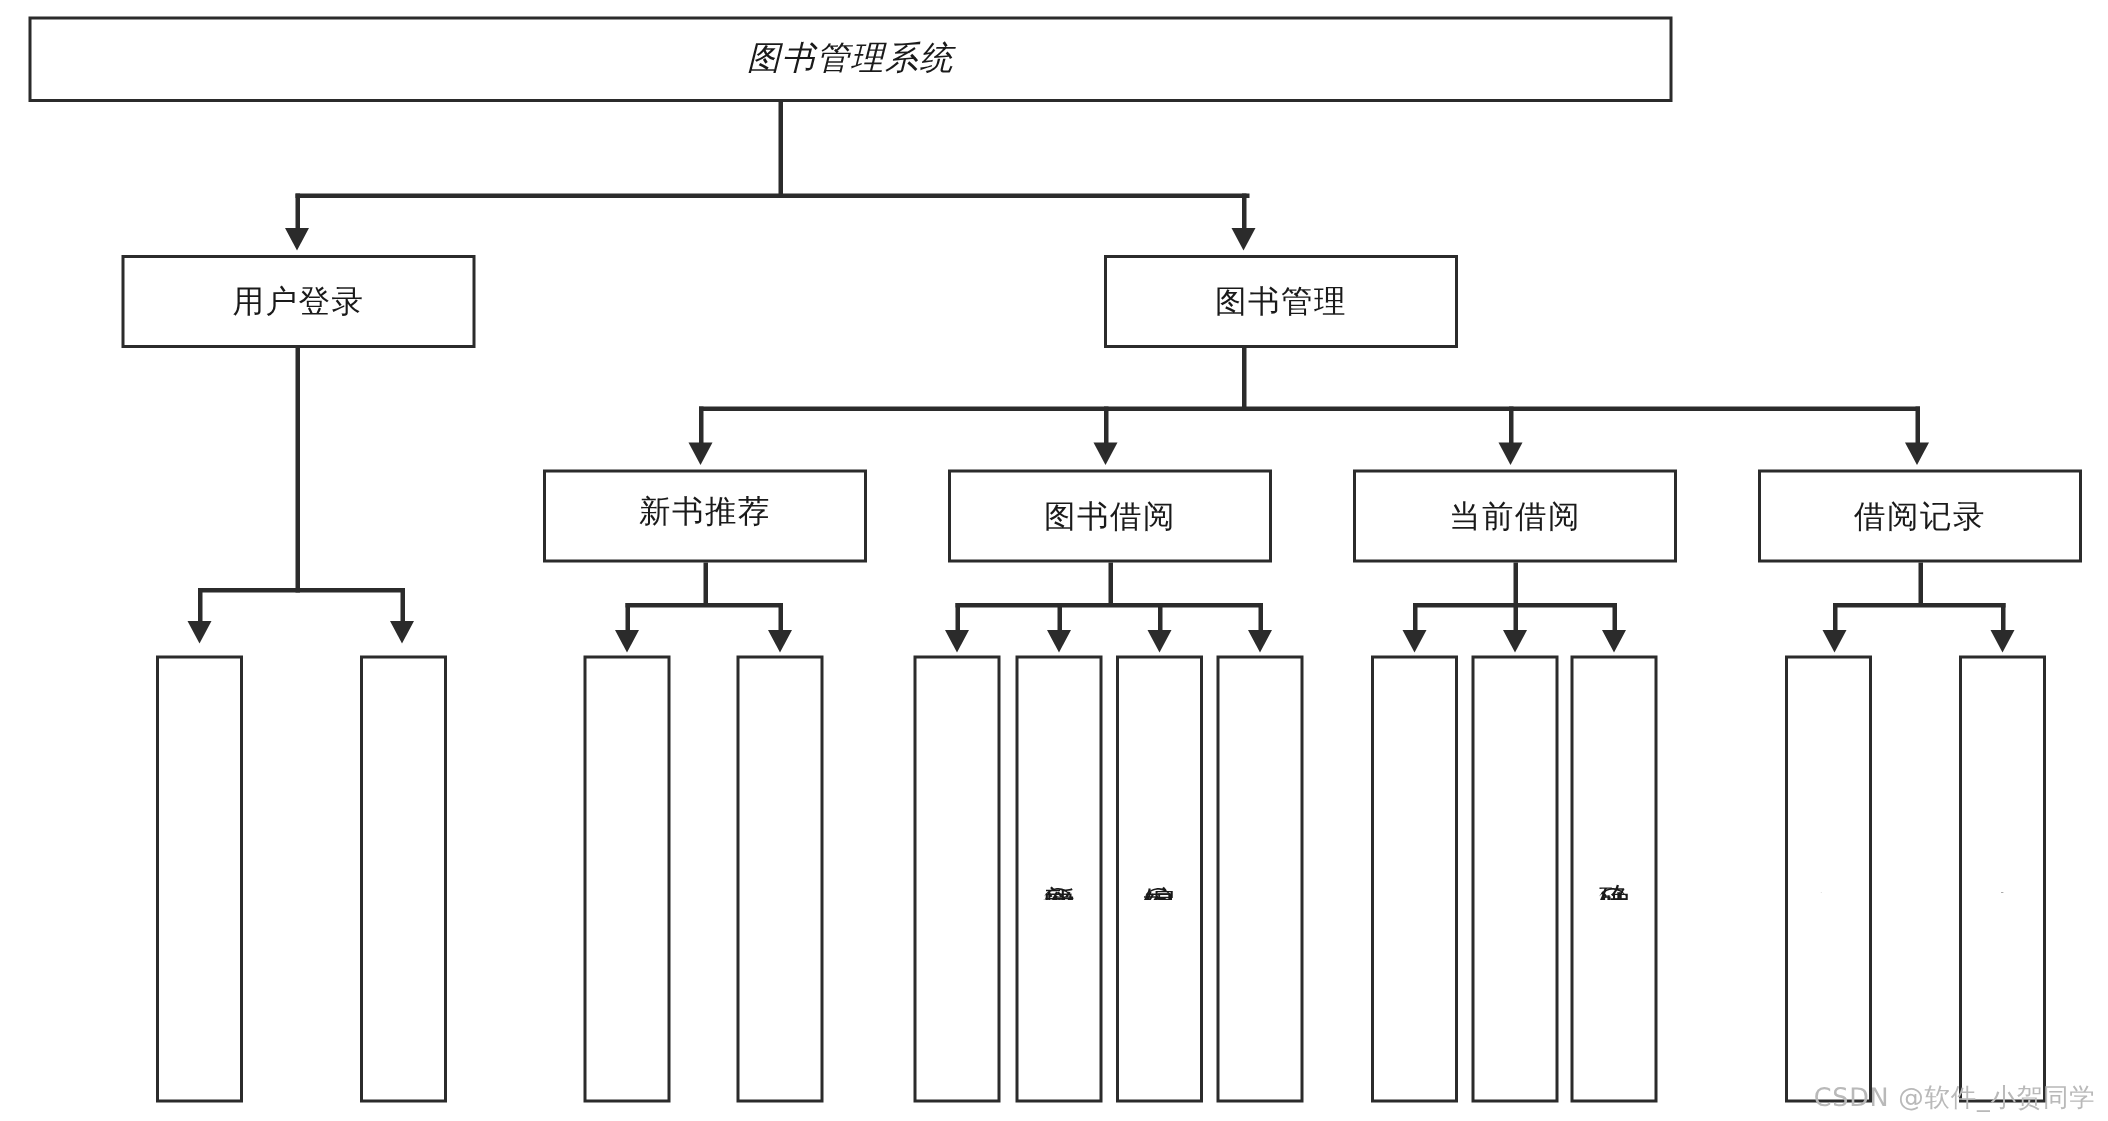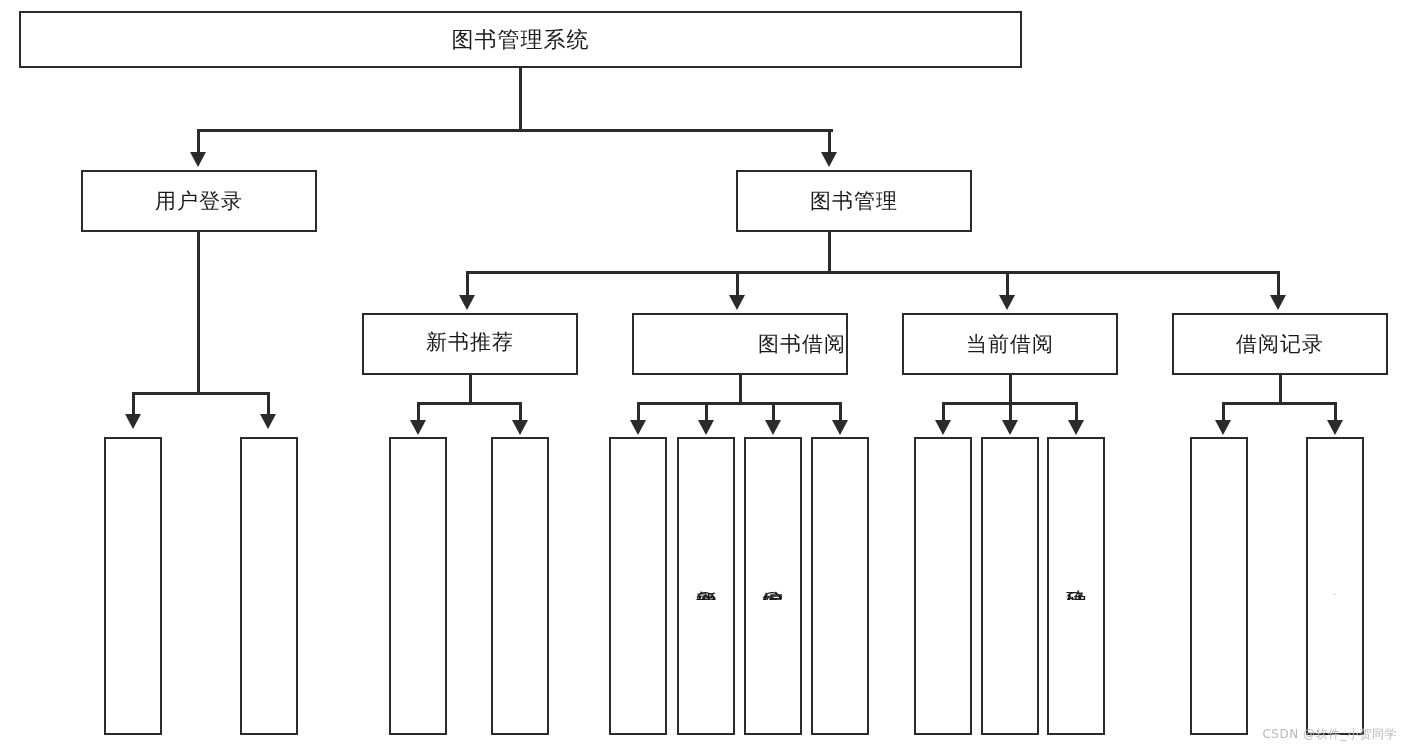--- a/index.html
+++ b/index.html
@@ -63,33 +63,33 @@
     width:0;height:0;
     border-left:8px solid transparent;
     border-right:8px solid transparent;
     border-top:15px solid #2b2b2b;
   }
   
   #watermark{
     position:absolute;
     right:8px;
     bottom:4px;
-    font-size:12px;
+    font-size:17px;
     color:#b9b9b9;
     letter-spacing:0.5px;
     white-space:nowrap;
     user-select:none;
   }
 </style>
 </head>
 <body>
 
 <div id="canvas">
 
-  <div class="node root" style="left:19px;top:11px;width:1003px;height:57px;">
+  <div class="node root" style="left:19px;top:11px;width:1096px;height:57px;font-style:italic;">
     <span class="lbl">图书管理系统</span>
   </div>
 
   <div class="vline" style="left:519px;top:68px;width:3px;height:63px;"></div>
   <div class="hline" style="left:197px;top:129px;width:636px;height:3px;"></div>
   <div class="vline" style="left:197px;top:129px;width:3px;height:27px;"></div>
   <div class="arrow" style="left:190px;top:152px;"></div>
   <div class="vline" style="left:828px;top:129px;width:3px;height:27px;"></div>
   <div class="arrow" style="left:821px;top:152px;"></div>
 
@@ -115,21 +115,21 @@
   <div class="vline" style="left:736px;top:271px;width:3px;height:28px;"></div>
   <div class="arrow" style="left:729px;top:295px;"></div>
   <div class="vline" style="left:1006px;top:271px;width:3px;height:28px;"></div>
   <div class="arrow" style="left:999px;top:295px;"></div>
   <div class="vline" style="left:1277px;top:271px;width:3px;height:28px;"></div>
   <div class="arrow" style="left:1270px;top:295px;"></div>
 
   <div class="node" style="left:362px;top:313px;width:216px;height:62px;font-family:Liberation Mono, monospace;">
     <span class="lbl">新书推荐</span>
   </div>
-  <div class="node" style="left:632px;top:313px;width:216px;height:62px;justify-content:flex-end;">
+  <div class="node" style="left:632px;top:313px;width:216px;height:62px;">
     <span class="lbl">图书借阅</span>
   </div>
   <div class="node" style="left:1172px;top:313px;width:216px;height:62px;">
     <span class="lbl">借阅记录</span>
   </div>
   <div class="node" style="left:902px;top:313px;width:216px;height:62px;">
     <span class="lbl">当前借阅</span>
   </div>
 
   <div class="vline" style="left:469px;top:375px;width:3px;height:29px;"></div>

